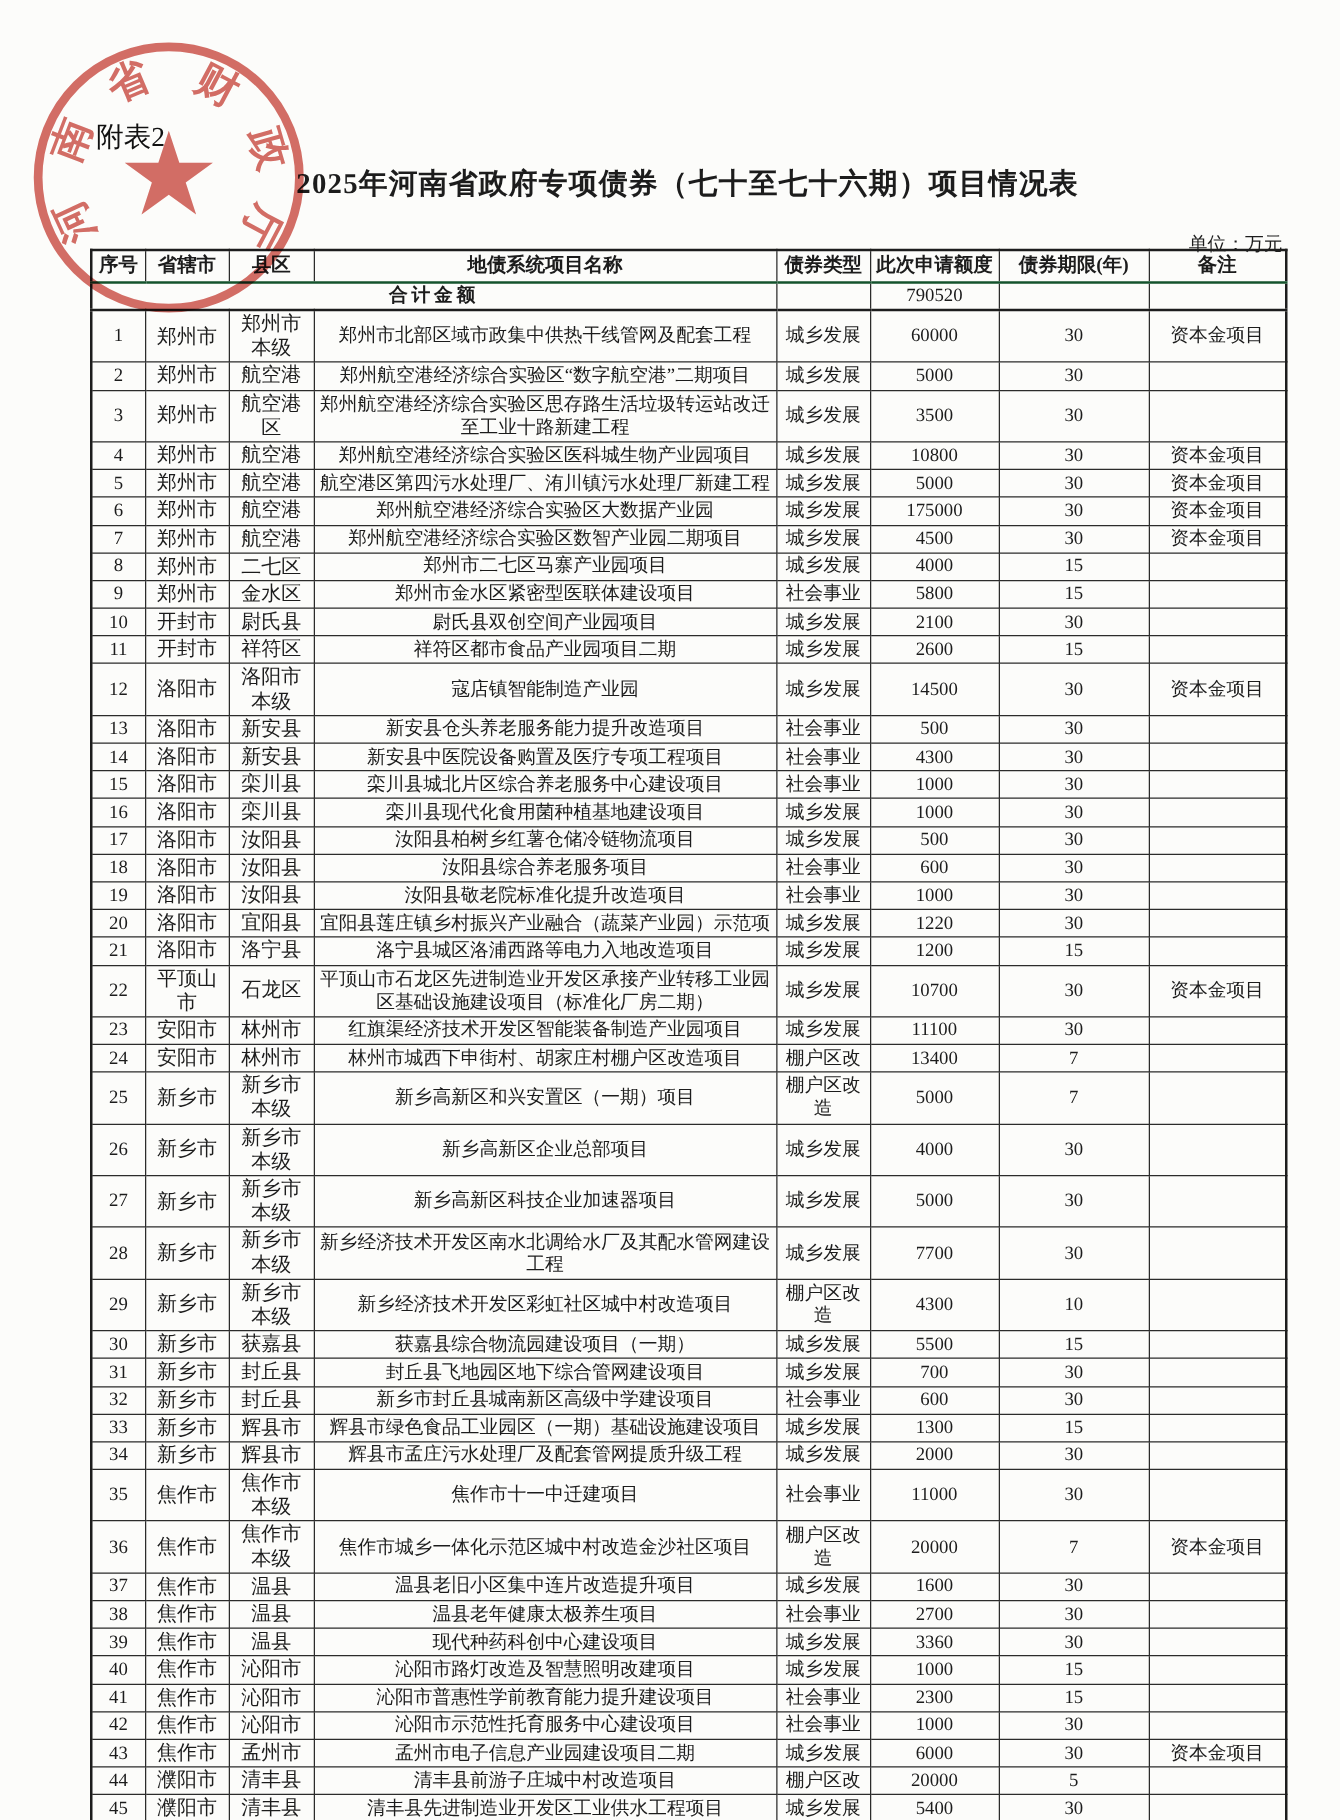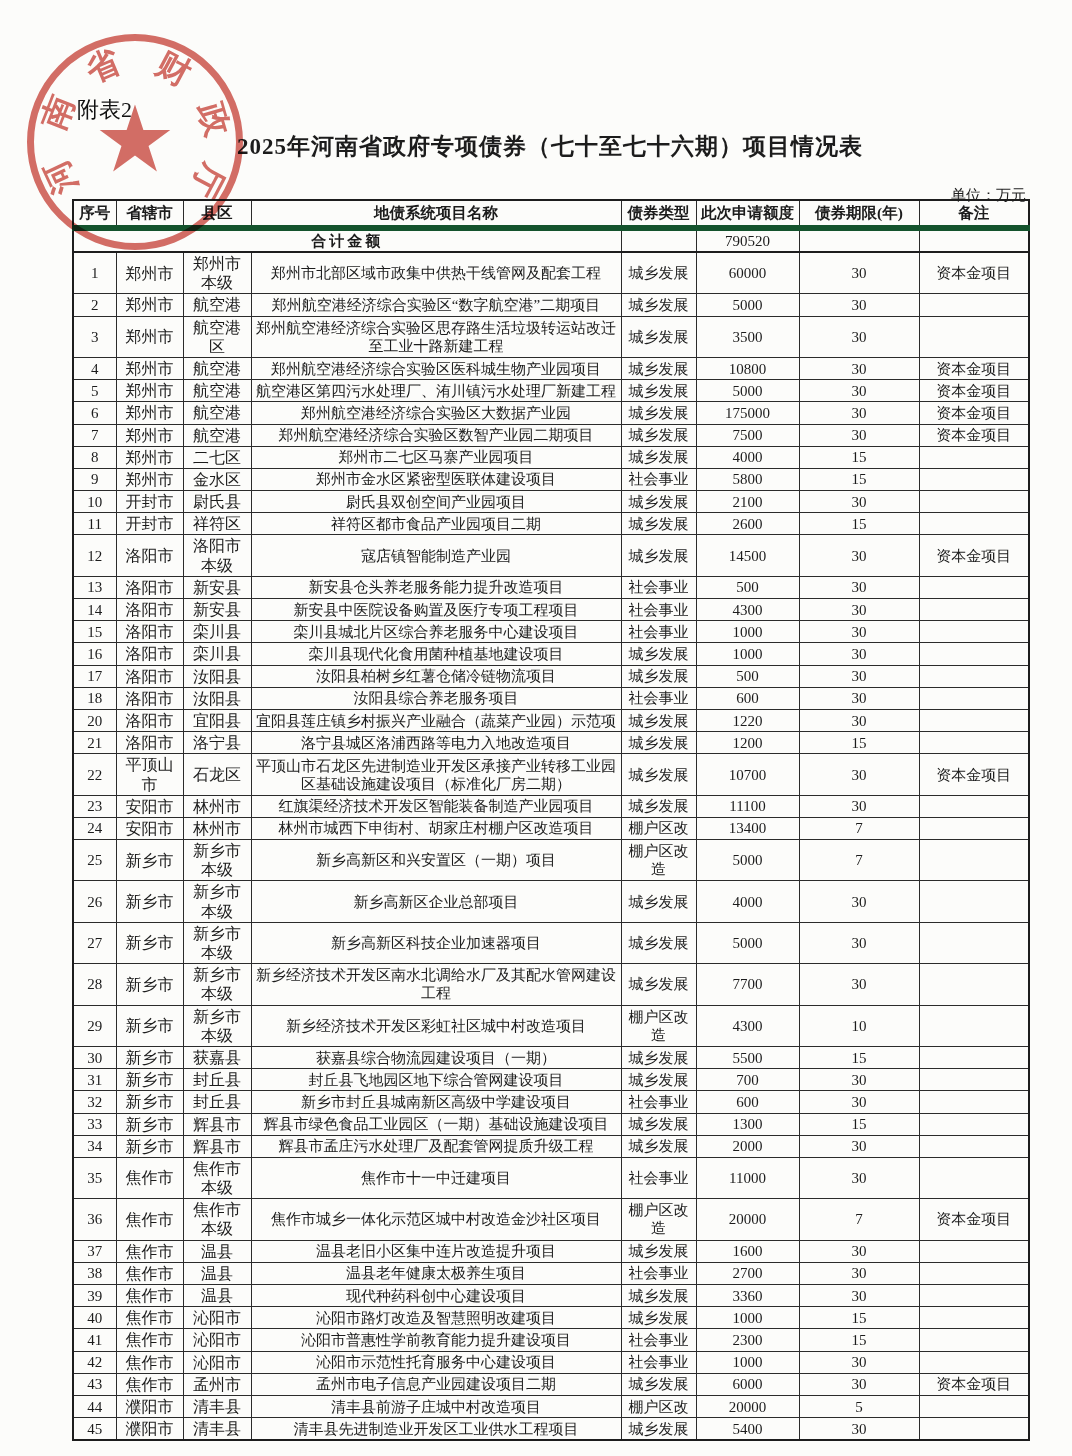--- a/index.html
+++ b/index.html
@@ -55,21 +55,21 @@
   }
   .projects th,.projects td{
     border:1px solid #2b2b2b;
     text-align:center;vertical-align:middle;
     font-size:15px;line-height:1.2;
     padding:1px 2px;overflow:hidden;
     word-break:break-all;
   }
   .projects thead th{
     font-size:15.5px;font-weight:bold;height:22px;
-    border-bottom:6px solid #14532d;
+    border-bottom:2px solid #14532d;
   }
   .projects tbody tr{height:21px;margin-left:41px;}
   .projects tr.total-row td{border-bottom:2px solid #1d1d1d;}
   .projects tr.total-row .lbl{font-weight:bold;letter-spacing:3px;}
   .projects td.col1,.projects td.col2{font-size:16px;padding:1px 2px;}
   .projects td.col3{padding:1px 3px;}
 </style>
 </head>
 <body>
 
@@ -183,21 +183,21 @@
           <td class="col5">175000</td>
           <td class="col6">30</td>
           <td class="col7">资本金项目</td>
         </tr>
         <tr>
           <td class="col0">7</td>
           <td class="col1">郑州市</td>
           <td class="col2">航空港</td>
           <td class="col3">郑州航空港经济综合实验区数智产业园二期项目</td>
           <td class="col4">城乡发展</td>
-          <td class="col5">7500</td>
+          <td class="col5">4500</td>
           <td class="col6">30</td>
           <td class="col7">资本金项目</td>
         </tr>
         <tr>
           <td class="col0">8</td>
           <td class="col1">郑州市</td>
           <td class="col2">二七区</td>
           <td class="col3">郑州市二七区马寨产业园项目</td>
           <td class="col4">城乡发展</td>
           <td class="col5">4000</td>
@@ -294,20 +294,30 @@
           <td class="col6">30</td>
           <td class="col7"></td>
         </tr>
         <tr>
           <td class="col0">18</td>
           <td class="col1">洛阳市</td>
           <td class="col2">汝阳县</td>
           <td class="col3">汝阳县综合养老服务项目</td>
           <td class="col4">社会事业</td>
           <td class="col5">600</td>
+          <td class="col6">30</td>
+          <td class="col7"></td>
+        </tr>
+        <tr>
+          <td class="col0">19</td>
+          <td class="col1">洛阳市</td>
+          <td class="col2">汝阳县</td>
+          <td class="col3">汝阳县敬老院标准化提升改造项目</td>
+          <td class="col4">社会事业</td>
+          <td class="col5">1000</td>
           <td class="col6">30</td>
           <td class="col7"></td>
         </tr>
         <tr>
           <td class="col0">20</td>
           <td class="col1">洛阳市</td>
           <td class="col2">宜阳县</td>
           <td class="col3">宜阳县莲庄镇乡村振兴产业融合（蔬菜产业园）示范项</td>
           <td class="col4">城乡发展</td>
           <td class="col5">1220</td>

